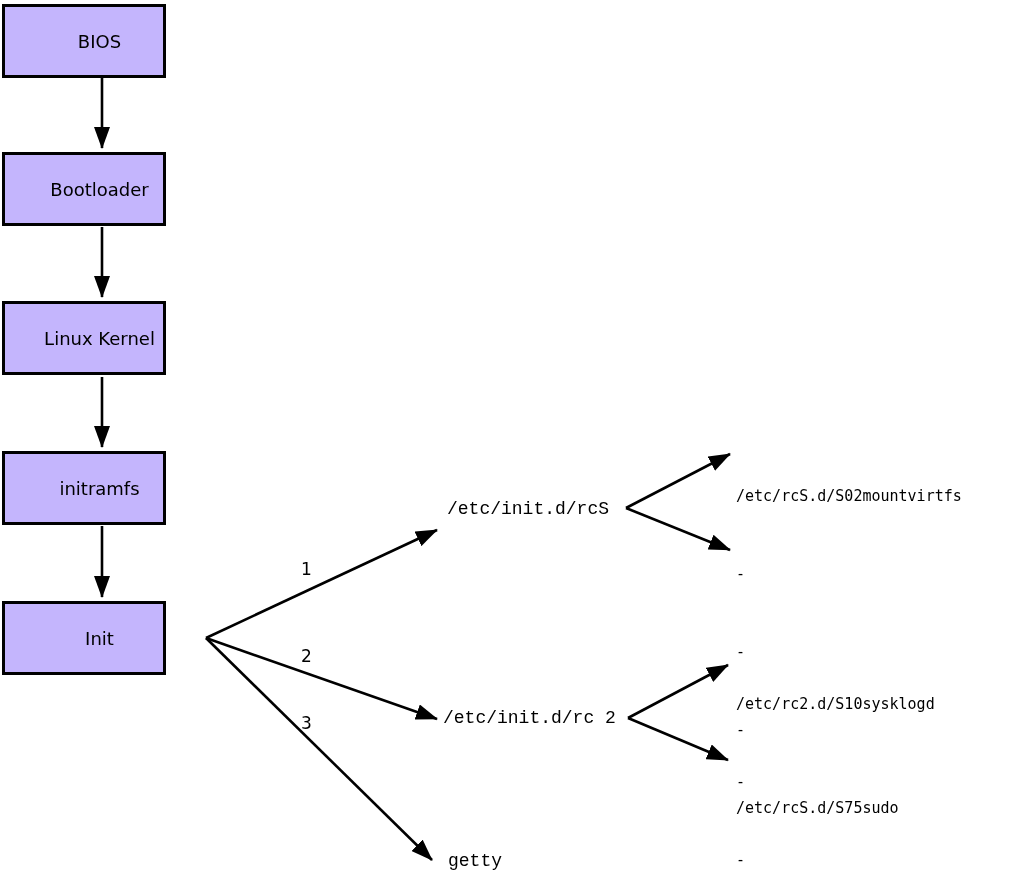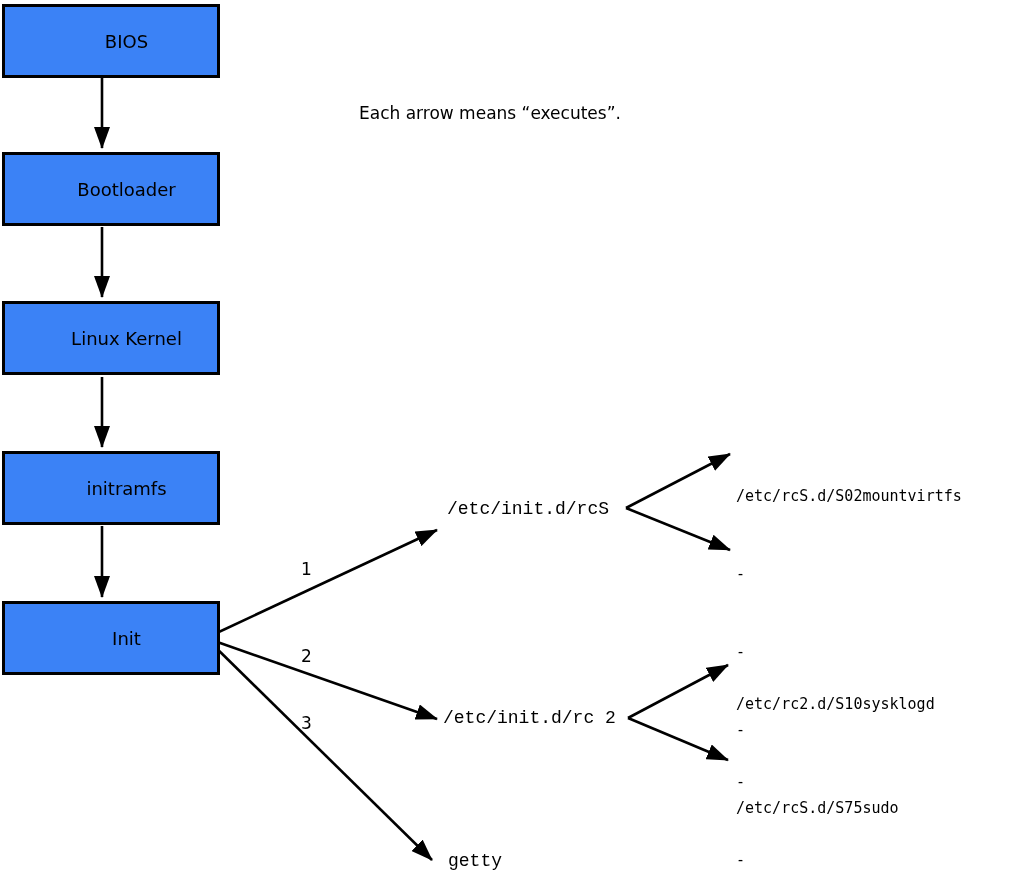--- a/index.html
+++ b/index.html
@@ -19,25 +19,25 @@
   #edge-layer {
     position: absolute;
     left: 0;
     top: 0;
     width: 1024px;
     height: 875px;
   }
   .box {
     position: absolute;
     left: 2px;
-    width: 218px;
+    width: 164px;
     height: 74px;
     border: 3px solid #000000;
     box-sizing: border-box;
-    background: #3b82f6;
+    background: #c4b5fd;
     display: flex;
     align-items: center;
     justify-content: center;
     padding-left: 31px;
   }
   .box-label {
     font-size: 18px;
     color: #000000;
     white-space: nowrap;
   }
@@ -105,21 +105,20 @@
   <div class="box" style="top:301px">
     <span class="box-label">Linux Kernel</span>
   </div>
   <div class="box" style="top:451px">
     <span class="box-label">initramfs</span>
   </div>
   <div class="box" style="top:601px">
     <span class="box-label">Init</span>
   </div>
 
-  <div class="note">Each arrow means “executes”.</div>
 
   <div class="num" style="left:301px;top:559px">1</div>
   <div class="num" style="left:301px;top:646px">2</div>
   <div class="num" style="left:301px;top:713px">3</div>
 
   <div class="mono" style="left:447px;top:497px">/etc/init.d/rcS</div>
   <div class="mono" style="left:443px;top:706px">/etc/init.d/rc 2</div>
   <div class="mono" style="left:448px;top:849px">getty</div>
 
   <div class="mono-block" style="left:736px;top:431px">

